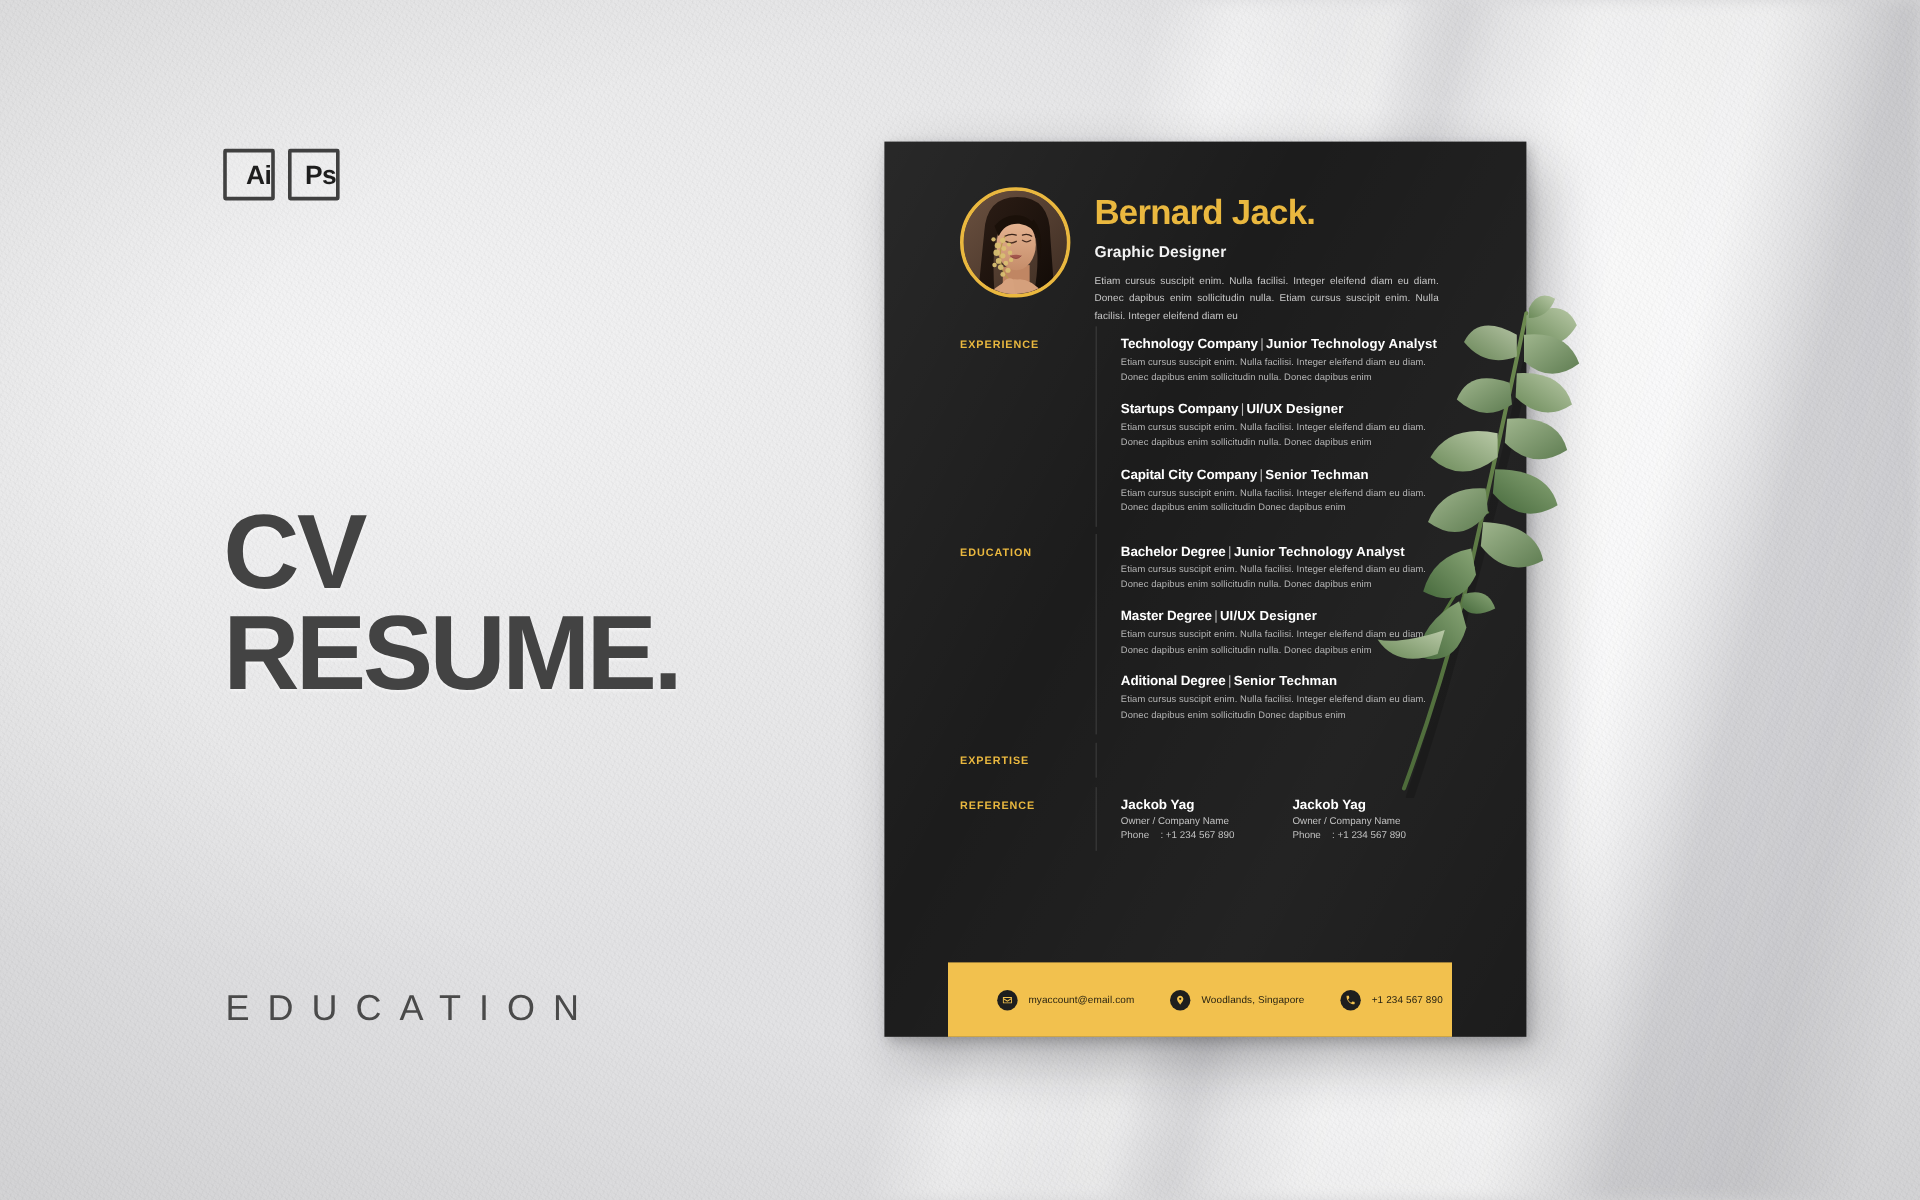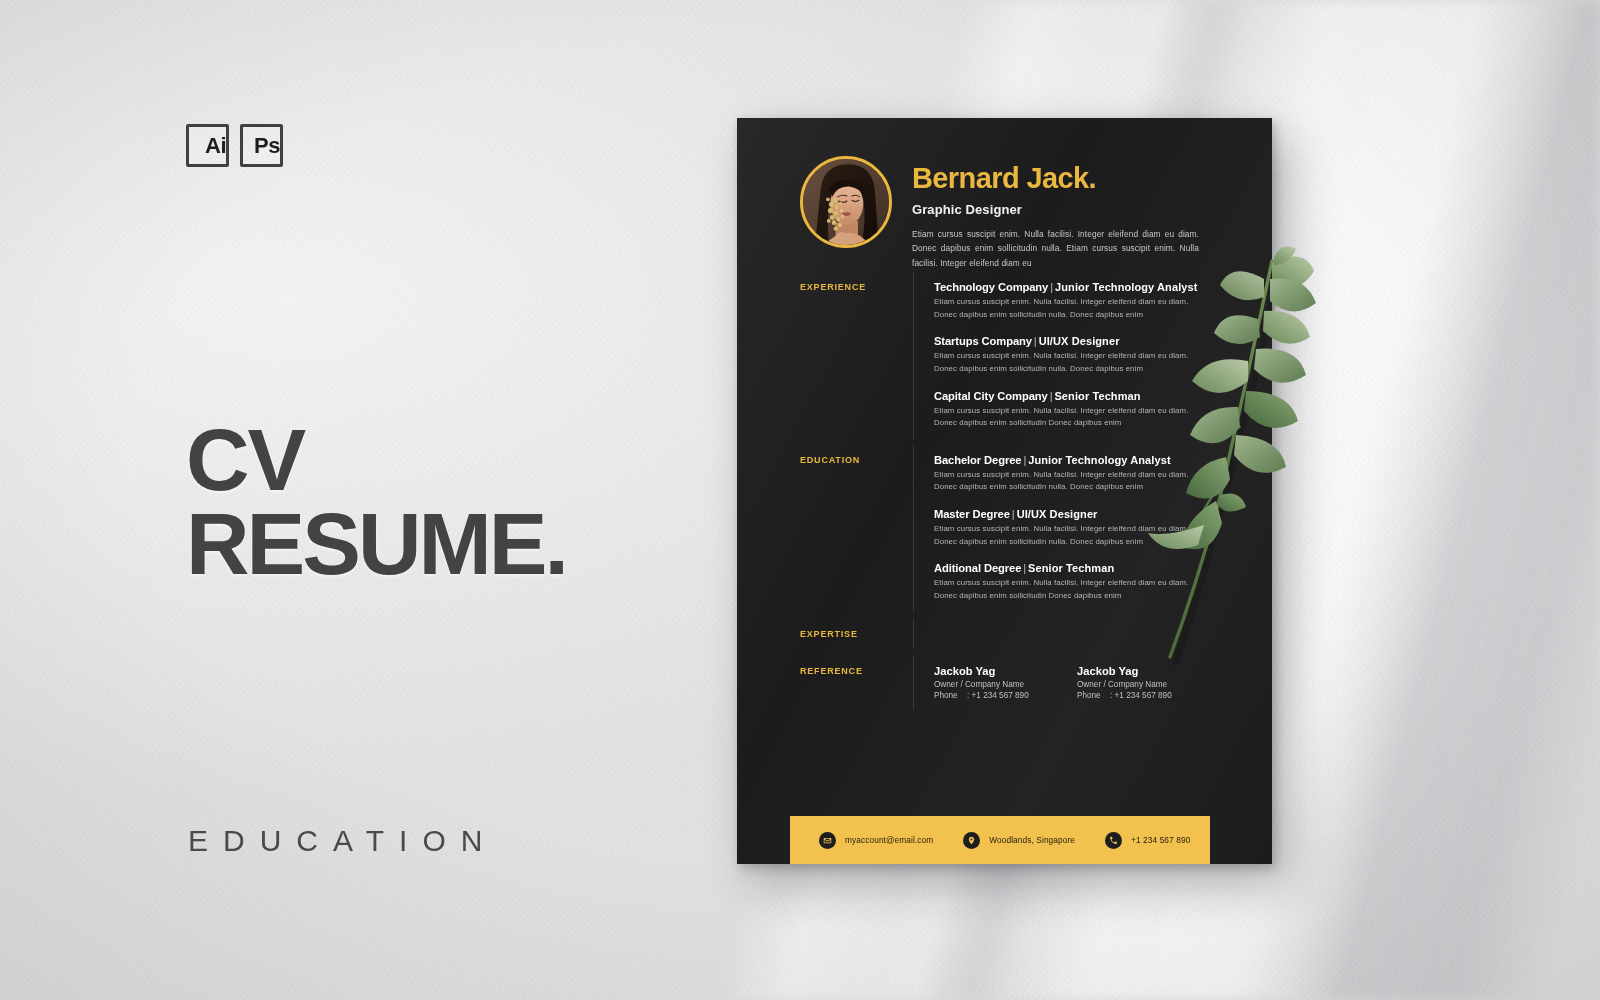--- a/index.html
+++ b/index.html
@@ -122,23 +122,23 @@
   .citem { font-size:8.2px; line-height:1.58; color:#c0c0c0; }
 
   
   .rname { font-size:11.2px; font-weight:700; color:#fff; }
   .rrole { font-size:8.2px; color:#c0c0c0; margin-top:3px; }
   .rphone { font-size:8.2px; color:#c0c0c0; margin-top:2px; display:flex;align-items:center; }
   .rphone .k { width:33px; }
 
   
   #foot {
-    position:absolute; left:53px; bottom:0; width:420px; height:48px;
+    position:absolute; left:53px; bottom:0; width:420px; height:62px;
     background:#f2c14e;
-    display:flex; align-items:center; gap:30px; padding-left:29px;
+    display:flex; align-items:center; gap:30px; padding-left:41px;
   }
   .fitem { display:flex; align-items:center; gap:9px; }
   .fico {
     width:17px; height:17px; border-radius:50%; background:#1e1e1e;
     display:flex; align-items:center; justify-content:center; flex:0 0 auto;
   }
   .fico svg { width:9px; height:9px; fill:#f2c14e; }
   .ftxt { font-size:8.3px; color:#231f10; letter-spacing:.1px; }
 
   

